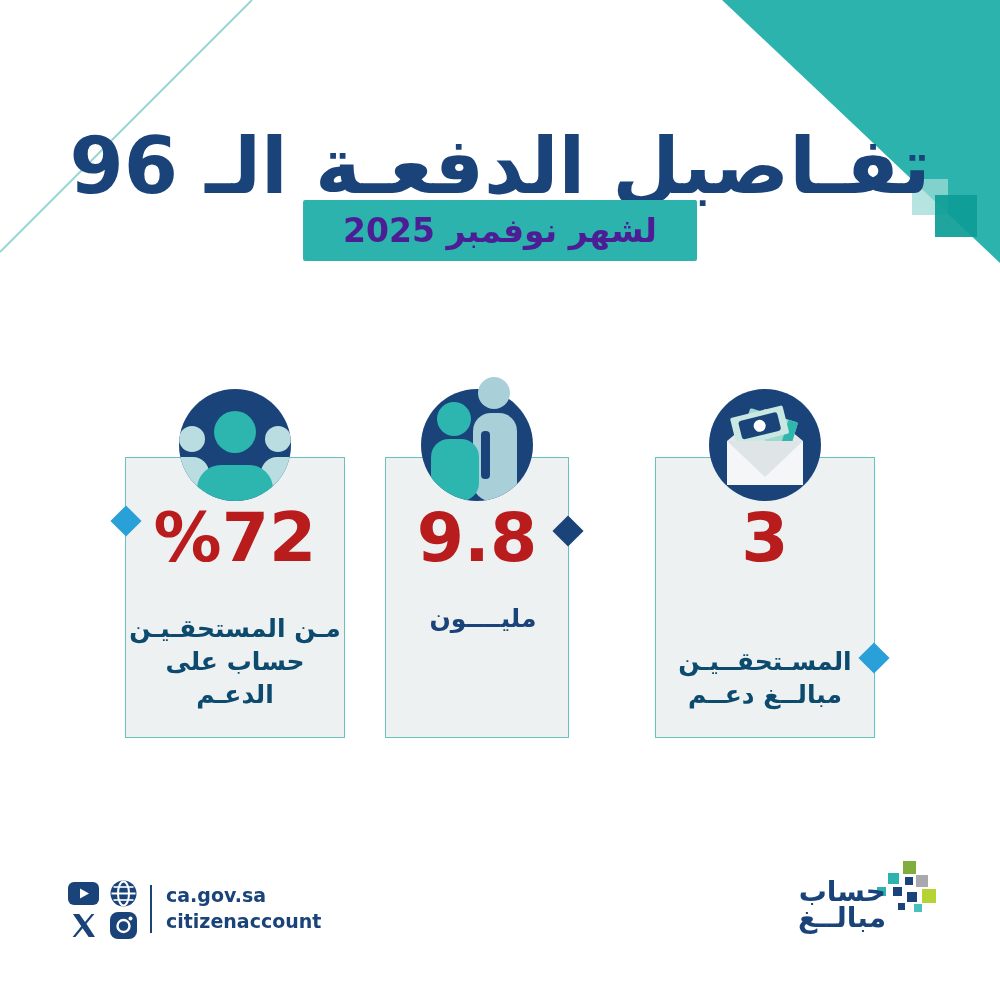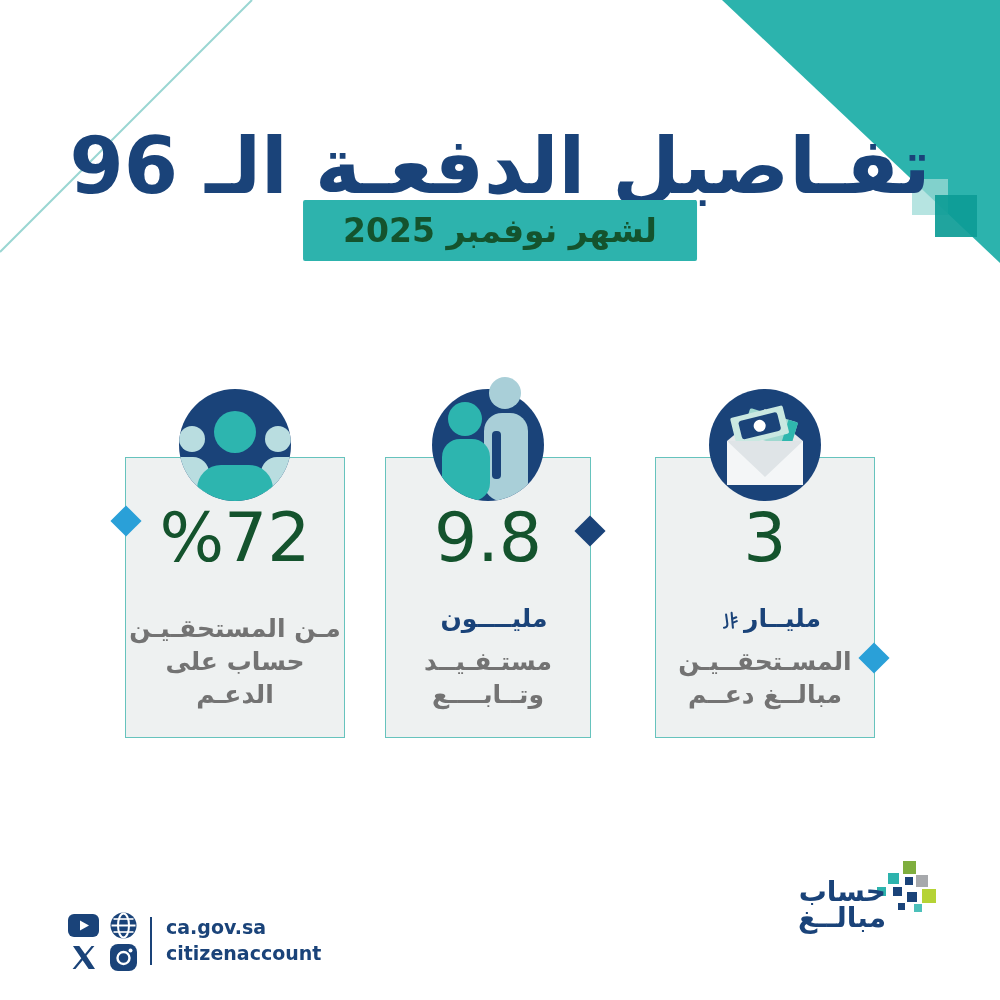--- a/index.html
+++ b/index.html
@@ -7,47 +7,47 @@
   .canvas{position:relative;width:1000px;height:1000px;background:#ffffff;overflow:hidden;margin:0 auto;}
 
   
   .corner-tr{position:absolute;top:0;right:0;width:280px;height:266px;}
   .corner-tl{position:absolute;top:0;left:0;width:260px;height:260px;}
 
   
   .title{position:absolute;top:86px;left:0;width:100%;text-align:center;
          direction:rtl;color:#1a4379;font-size:78px;font-weight:bold;line-height:1.05;margin-top:40px;}
   .badge{position:absolute;top:200px;left:50%;transform:translateX(-50%);
-         background:#2db3ad;color:#14532d;font-size:33px;font-weight:bold;
+         background:#2db3ad;color:#4c1d95;font-size:33px;font-weight:bold;
          padding:11px 40px;white-space:nowrap;direction:rtl;border-radius:2px;}
 
   
   .card{position:absolute;top:457px;height:281px;background:#eef1f1;
         border:1.5px solid #66c3bd;}
   .card-left{left:125px;width:220px;}
-  .card-mid{left:385px;width:206px;}
+  .card-mid{left:385px;width:184px;}
   .card-right{left:655px;width:220px;}
   .icon-circle{position:absolute;left:50%;transform:translateX(-50%);top:-69px;
                width:112px;height:112px;}
   .icon-circle.tall{top:-85px;height:128px;}
   .stat-value{position:absolute;top:46px;left:0;width:100%;text-align:center;
-              direction:ltr;color:#14532d;font-size:68px;font-weight:normal;line-height:1;}
+              direction:ltr;color:#b91c1c;font-size:68px;font-weight:bold;line-height:1;}
   .stat-unit{position:absolute;top:146px;left:0;width:100%;text-align:center;direction:rtl;
              color:#1a4379;font-size:25px;font-weight:bold;padding-left:12px;}
   .stat-unit .riyal{vertical-align:-3px;margin-right:6px;}
   .stat-caption{position:absolute;bottom:26px;left:0;width:100%;text-align:center;direction:rtl;
-                color:#737373;font-size:25px;font-weight:bold;line-height:1.32;}
+                color:#0c4a6e;font-size:25px;font-weight:bold;line-height:1.32;}
   .diamond{position:absolute;width:22px;height:22px;transform:rotate(45deg);}
   .d-left{left:-11px;}
   .d-right{right:-11px;}
   .d-blue{background:#2aa0d8;}
   .d-navy{background:#1a4379;}
 
   
-  .footer-contact{position:absolute;left:66px;top:878px;display:flex;align-items:center;margin-top:32px;}
+  .footer-contact{position:absolute;left:66px;top:878px;display:flex;align-items:center;}
   .social-grid{display:grid;grid-template-columns:34px 34px;grid-auto-rows:30px;gap:2px 6px;align-items:center;justify-items:center;}
   .footer-divider{width:2px;height:48px;background:#1a4379;margin:0 14px 0 10px;}
   .footer-text{color:#1a4379;font-size:19px;font-weight:600;line-height:1.35;}
 
   
   .logo{position:absolute;left:780px;top:843px;width:160px;height:95px;}
   .logo-text{position:absolute;left:0;top:36px;width:106px;text-align:right;direction:rtl;
              color:#1a4379;font-size:28px;font-weight:bold;line-height:0.92;}
   .sq{position:absolute;}
 </style>
@@ -109,24 +109,20 @@
         <g clip-path="url(#clipM)">
           <rect x="52" y="40" width="44" height="88" rx="18" fill="#a9cfd8"></rect>
           <rect x="60" y="58" width="9" height="48" rx="4" fill="#1a4379"></rect>
           <circle cx="33" cy="46" r="17" fill="#2db5af"></circle>
           <rect x="10" y="66" width="48" height="62" rx="18" fill="#2db5af"></rect>
         </g>
       </svg>
     </div>
     <div class="stat-value">9.8</div>
     <div class="stat-unit">مليــــون</div>
-    <div class="stat-caption">
-      <div>مستـفـيــد</div>
-      <div>وتــابــــع</div>
-    </div>
     <div class="diamond d-right d-navy" style="top:62px"></div>
   </div>
 
   <div class="card card-right">
     <div class="icon-circle">
       <svg width="112" height="112" viewBox="0 0 112 112">
         <defs>
             <clipPath id="clipR">
               <circle cx="56" cy="56" r="56"></circle>
             </clipPath>
@@ -142,30 +138,20 @@
             <rect x="24" y="22" width="54" height="29" rx="2" fill="#c9e8e1"></rect>
             <rect x="31" y="27" width="40" height="19" rx="3" fill="#1a4379"></rect>
             <circle cx="51" cy="36.5" r="6" fill="#ffffff"></circle>
           </g>
           <polygon points="18,52 94,52 94,96 18,96" fill="#f4f6f7"></polygon>
           <polygon points="18,52 56,88 94,52" fill="#dfe4e7"></polygon>
         </g>
       </svg>
     </div>
     <div class="stat-value">3</div>
-    <div class="stat-unit">
-      <span>مليــار</span><svg class="riyal" width="17" height="19" viewBox="0 0 20 22">
-        <g stroke="#1a4379" stroke-width="2.4" fill="none" stroke-linecap="round">
-          <path d="M6 4 L7.5 15 Q7.8 19 3.5 19.5"></path>
-          <path d="M12.5 2 L14 19.5"></path>
-          <path d="M13.5 9 L18 7.2"></path>
-          <path d="M14.2 13.5 L18.6 11.7"></path>
-        </g>
-      </svg>
-    </div>
     <div class="stat-caption">
       <div>المسـتحقــيـن</div>
       <div>مبالــغ دعــم</div>
     </div>
     <div class="diamond d-right d-blue" style="top:189px"></div>
   </div>
 
   <div class="footer-contact">
     <div class="social-grid">
       <svg width="31" height="23" viewBox="0 0 31 23">

